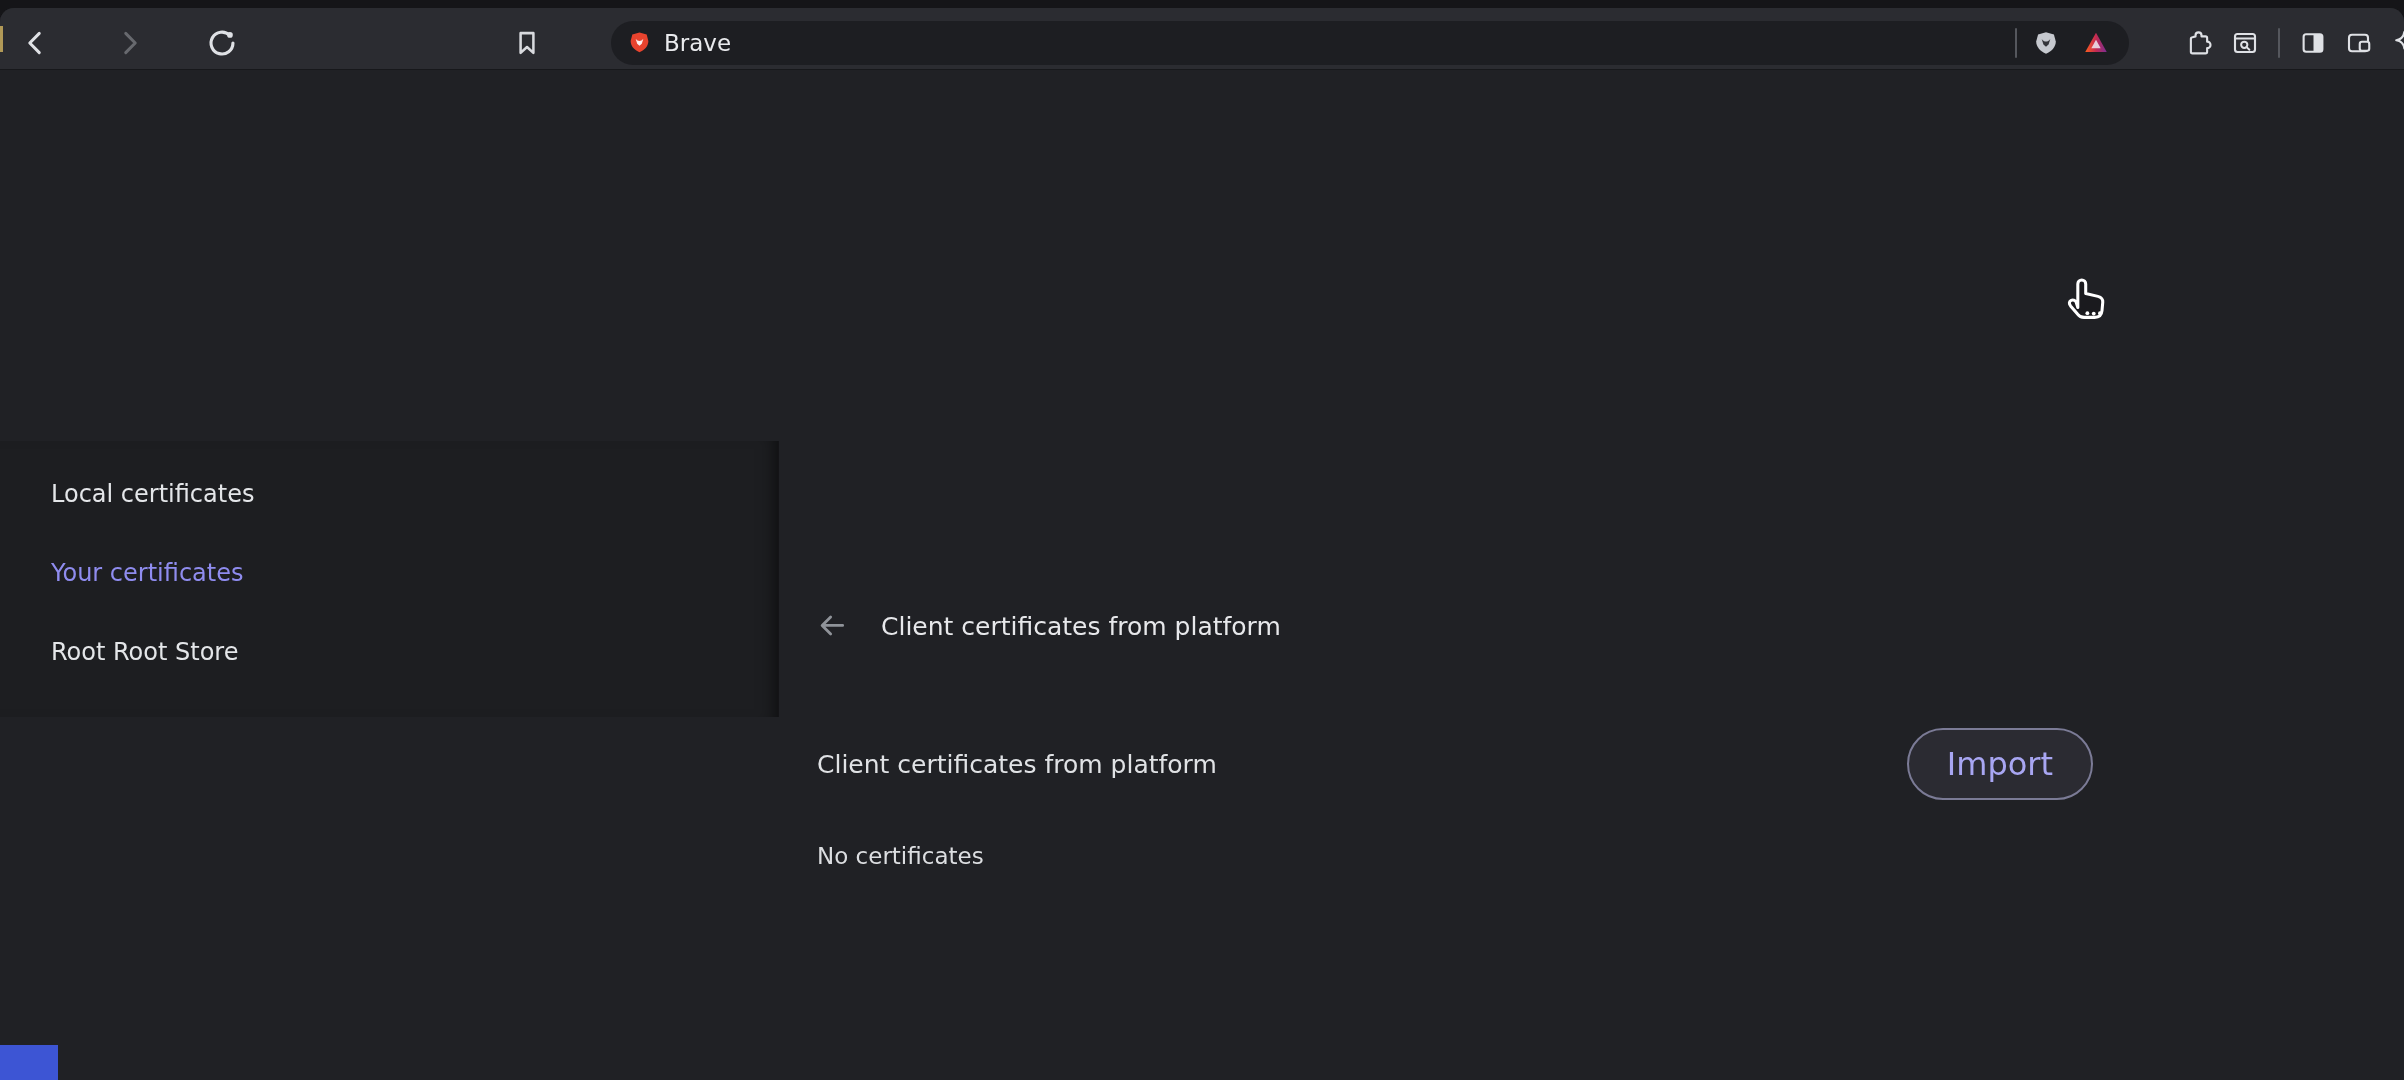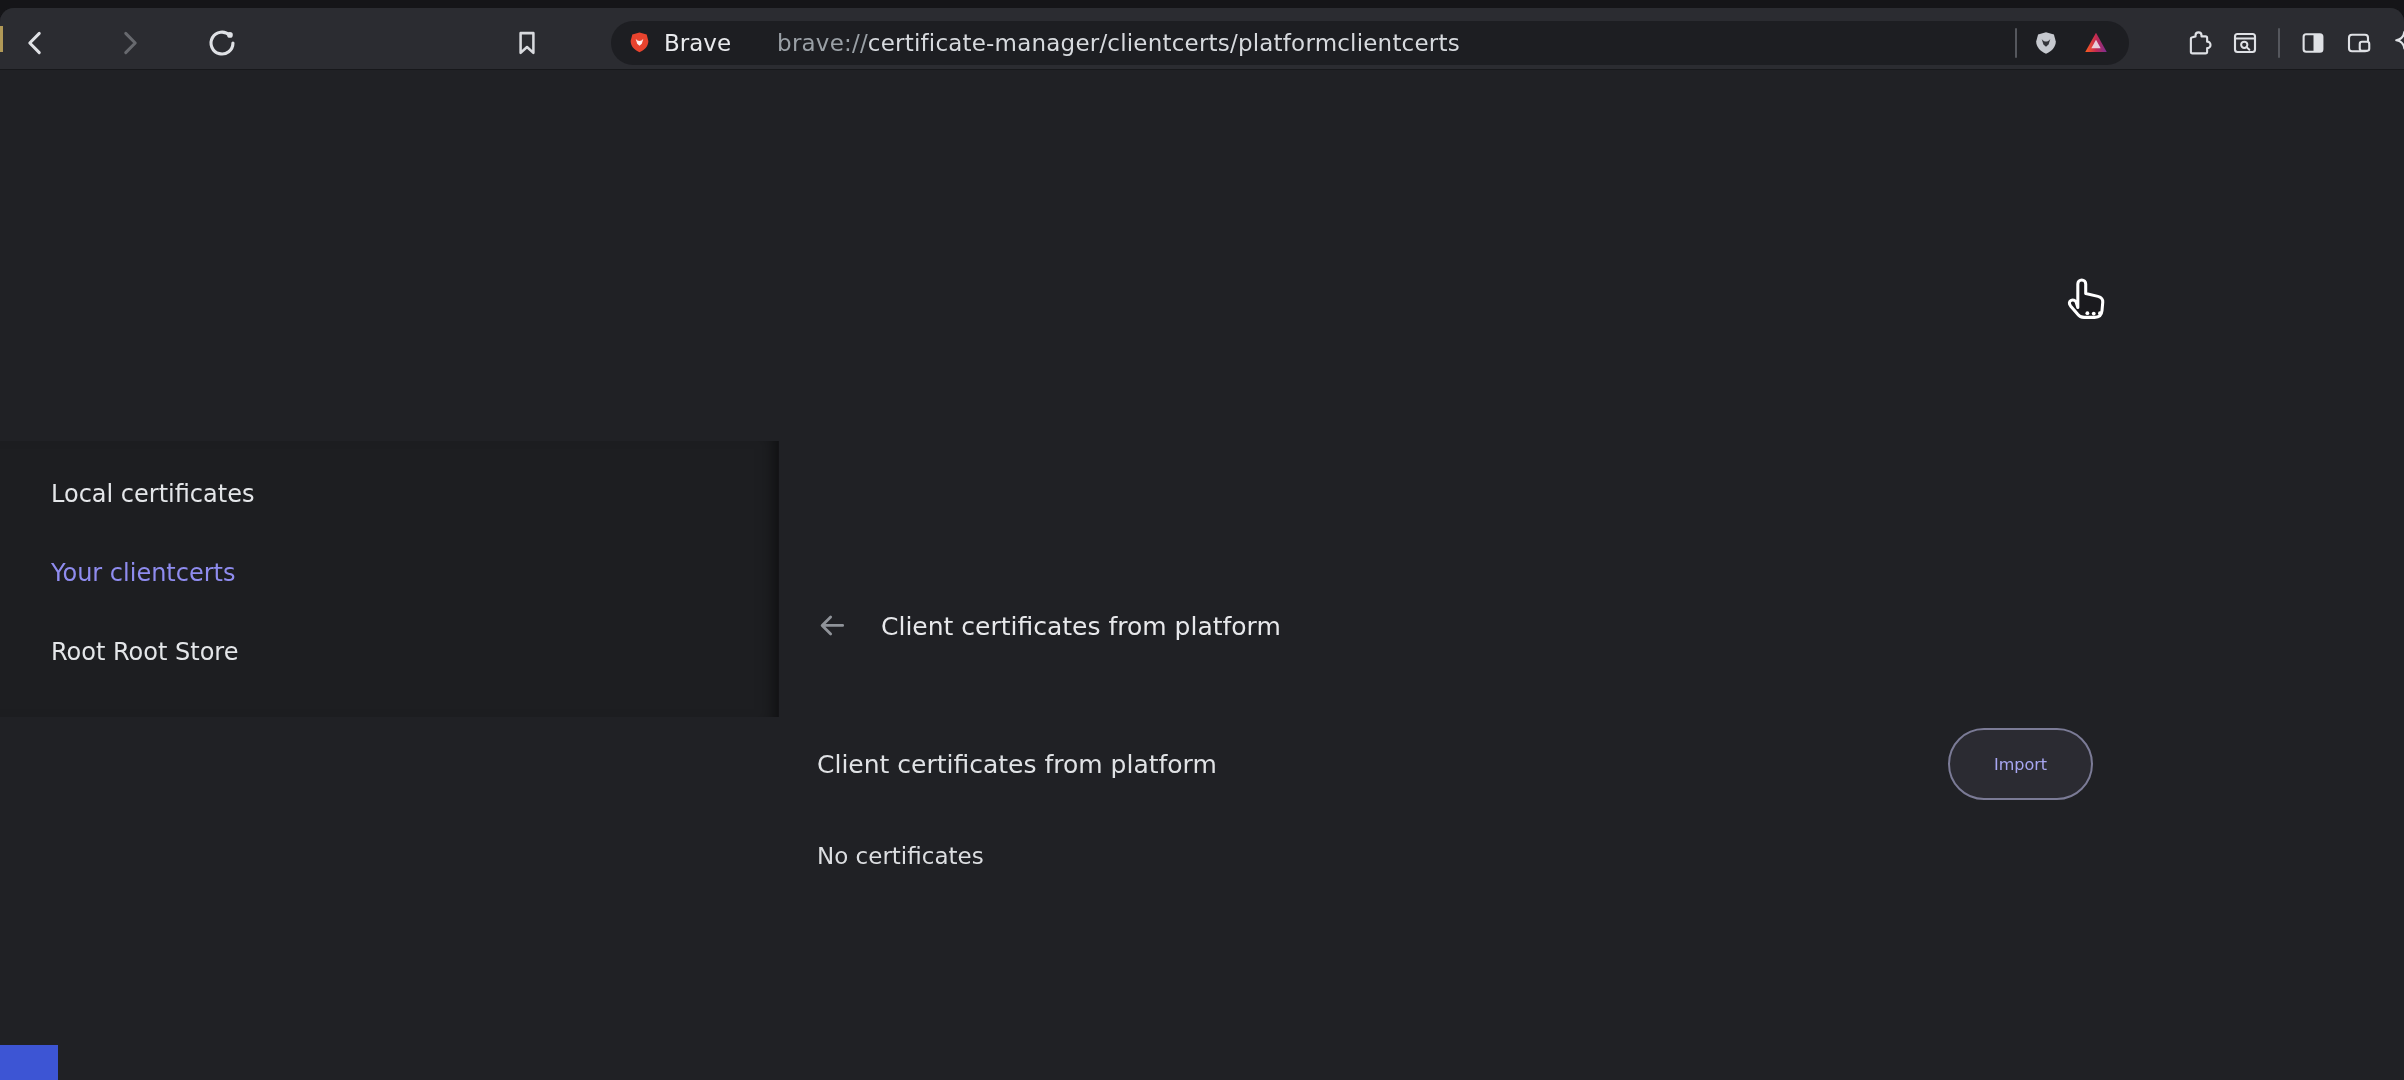--- a/index.html
+++ b/index.html
@@ -69,21 +69,21 @@
   }
   .page-title { font-size:25px; font-weight:400; color:#e7e8eb; margin:0; }
   .section-row {
     position:absolute; top:149px; left:38px; right:35px;
     display:flex; align-items:center; justify-content:space-between;
   }
   .section-title { font-size:25px; font-weight:400; color:#e0e2e5; margin:0; }
   .import-btn {
     height:72px; min-width:145px; padding:0 38px; border-radius:36px;
     background:#2b2b32; border:2px solid var(--import_border,#7b7b96);
-    color:var(--import_text,#a8a6f2); font-size:16px; font-weight:500;
+    color:var(--import_text,#a8a6f2); font-size:32px; font-weight:500;
     font-family:inherit; cursor:pointer;
   }
   .empty-text { position:absolute; top:264px; left:38px; font-size:23px; color:#dcdee1; }
   
   .sliver { position:absolute; left:0; top:26px; width:3px; height:26px; background:#b19957; }
   .status-rect { position:absolute; left:0; bottom:0; width:58px; height:35px; background:var(--status_rect,#3d55d4); }
   .cursor { position:absolute; left:2062px; top:268px; width:52px; height:56px; z-index:50; pointer-events:none; }
 </style>
 </head>
 <body>
@@ -113,21 +113,20 @@
         <path d="M7.2 4.6 h9.6 v14.8 l-4.8 -4.4 -4.8 4.4 z" stroke="#d8dade" stroke-width="1.9" stroke-linejoin="round"></path>
       </svg>
     </button>
 
     <div class="omnibox">
       <svg width="25" height="25" viewBox="0 0 24 24">
         <path d="M12 2.4 L18.9 4.3 L20.5 10.6 C20.5 15.3 17 19.4 12 21.4 C7 19.4 3.5 15.3 3.5 10.6 L5.1 4.3 Z" fill="#e8432e"></path>
         <path d="M8.3 8.4 c1.2 1.4 2.4 2.1 3.7 2.1 c1.3 0 2.5 -.7 3.7 -2.1 l-1.5 4.7 -2.2 2 -2.2 -2 z" fill="#ffffff" opacity=".92"></path>
       </svg>
       <span class="site-label">Brave</span>
-      <span class="url"><span class="scheme">brave://</span><span class="path">certificate-manager/clientcerts/platformclientcerts</span></span>
       <div class="omni-right">
         <div class="vsep"></div>
         <button class="omni-btn">
           <svg width="28" height="28" viewBox="0 0 24 24">
             <path d="M12 2.8 L18.8 4.7 L20.4 10.8 C20.4 15.3 17 19.3 12 21.2 C7 19.3 3.6 15.3 3.6 10.8 L5.2 4.7 Z" fill="#c6c9cf"></path>
             <path d="M8.3 8.6 c1.2 1.5 2.4 2.2 3.7 2.2 c1.3 0 2.5 -.7 3.7 -2.2 l-1.5 4.6 -2.2 2.1 -2.2 -2.1 z" fill="#34353a"></path>
           </svg>
         </button>
         <button class="omni-btn">
           <svg width="28" height="28" viewBox="0 0 24 24">
@@ -184,21 +183,21 @@
         </svg>
       </button>
     </div>
   </div>
 
   <div class="page">
 
     <nav class="cert-sidebar">
       <ul>
         <li>Local certificates</li>
-        <li class="selected">Your clientcerts</li>
+        <li class="selected">Your certificates</li>
         <li>Root Root Store</li>
       </ul>
     </nav>
 
     <section class="main">
       <div class="content-header">
         <button class="back-btn">
           <svg width="32" height="32" viewBox="0 0 24 24" fill="none">
             <path d="M11 5.2 L4.6 11.6 L11 18 M5.2 11.6 H20" stroke="#8f9399" stroke-width="2.1" stroke-linecap="round" stroke-linejoin="round"></path>
           </svg>

